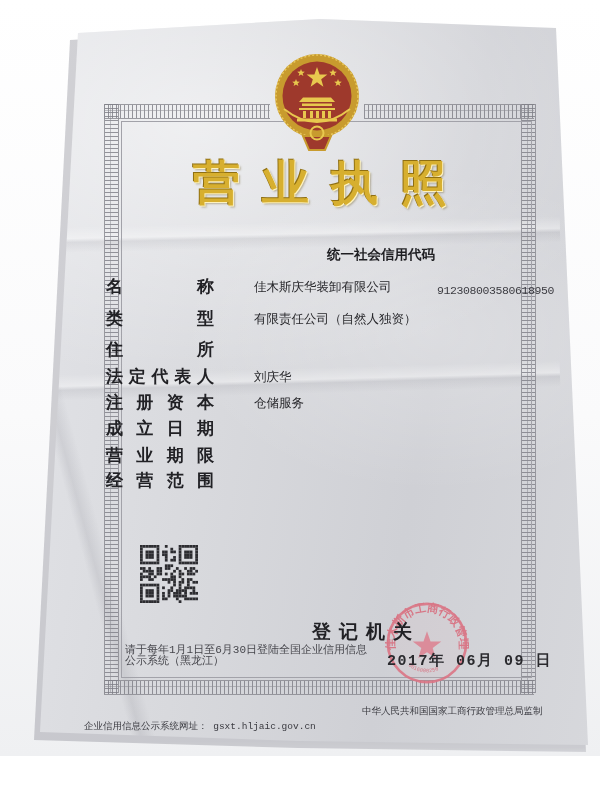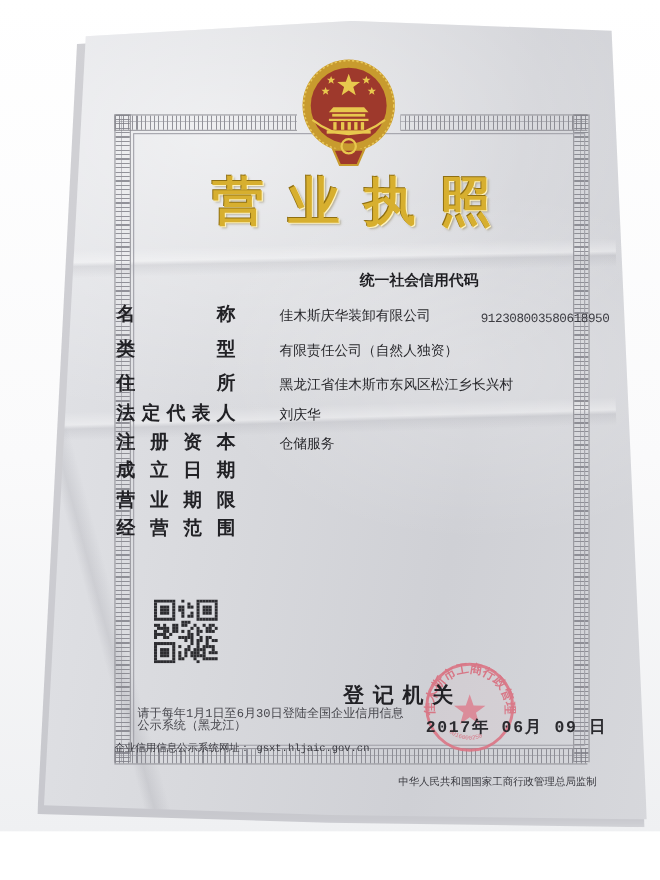--- a/index.html
+++ b/index.html
@@ -42,21 +42,21 @@
   .row{position:absolute;left:106px;display:flex;align-items:flex-start;}
   .row-label{width:108px;font-size:17px;font-weight:bold;color:#212125;flex:none;line-height:20px;}
   .spread{display:flex;justify-content:space-between;}
   .row-value{margin-left:40px;width:287px;font-size:12.5px;line-height:13.5px;color:#28282c;padding-top:4px;text-align:justify;}
   
   .qr{position:absolute;left:140px;top:545px;width:58px;height:58px;}
   .authority{position:absolute;left:312px;top:619px;width:100px;font-size:19px;font-weight:bold;color:#212125;}
   .stamp{position:absolute;left:385px;top:601px;width:84px;height:84px;opacity:.88;}
   .reg-date{position:absolute;left:387px;top:651px;font-size:15px;font-weight:bold;letter-spacing:1.5px;color:#2a2a2e;}
   .notes{position:absolute;left:125px;top:645px;width:252px;font-size:11px;line-height:11px;color:#46464c;}
-  .footer-left{position:absolute;left:84px;top:674px;font-size:9.5px;color:#3a3a40;margin-left:20px;}
+  .footer-left{position:absolute;left:84px;top:720px;font-size:9.5px;color:#3a3a40;}
   .footer-right{position:absolute;left:362px;top:705px;font-size:9.5px;color:#3a3a40;}
 </style>
 </head>
 <body>
 
 <div class="scene">
   <div class="paper-shadow"></div>
   <div class="paper">
 
     <div class="crease" style="top:222px;transform:rotate(-1.2deg);"></div>
@@ -111,21 +111,20 @@
           <span>类</span>
           <span>型</span>
         </div>
       <div class="row-value">有限责任公司（自然人独资）</div>
     </div>
     <div class="row" style="top:341px">
       <div class="row-label spread">
           <span>住</span>
           <span>所</span>
         </div>
-      <div class="row-value">黑龙江省佳木斯市东风区松江乡长兴村</div>
     </div>
     <div class="row" style="top:368px">
       <div class="row-label spread">
           <span>法</span>
           <span>定</span>
           <span>代</span>
           <span>表</span>
           <span>人</span>
         </div>
       <div class="row-value">刘庆华</div>

